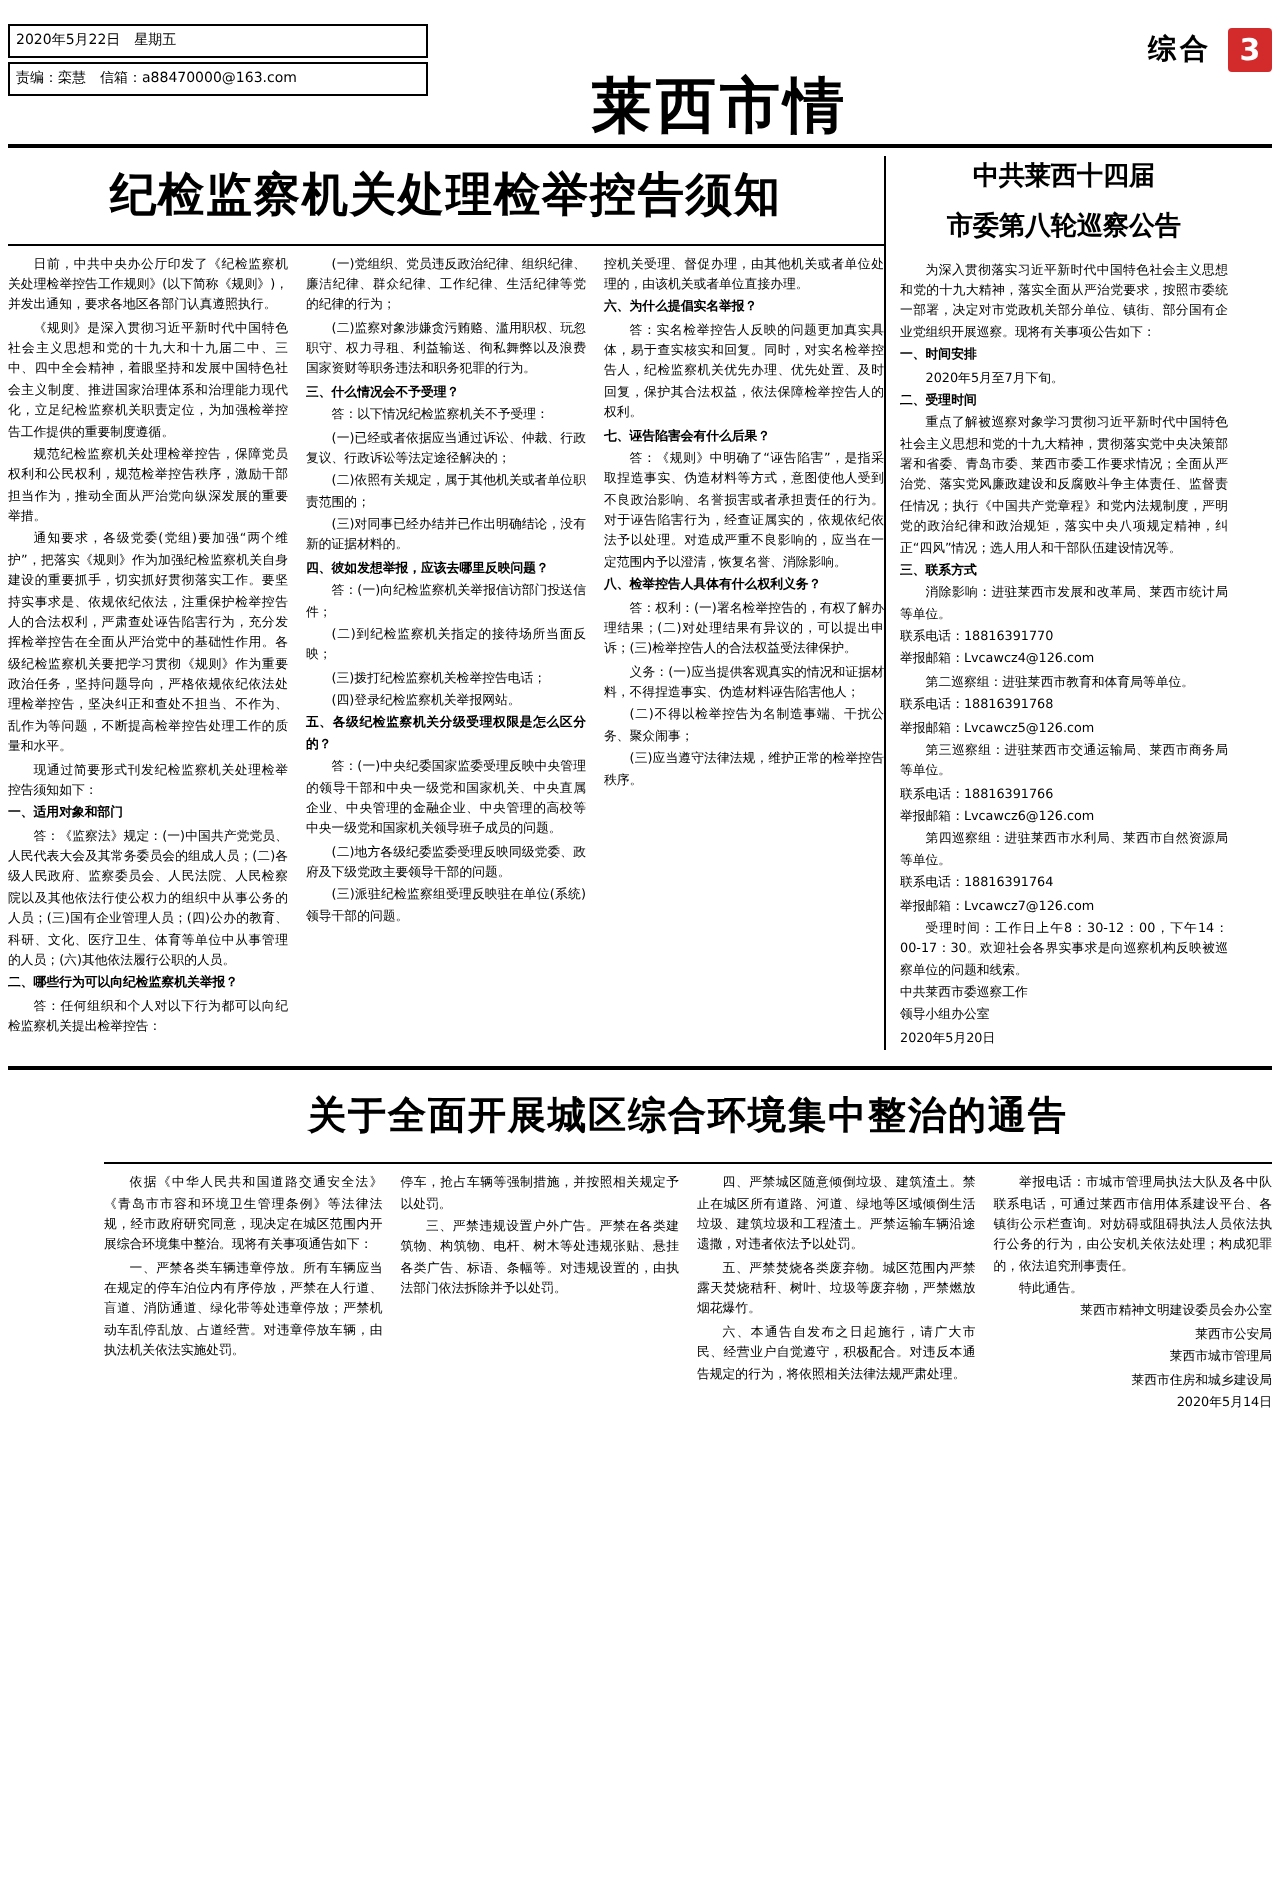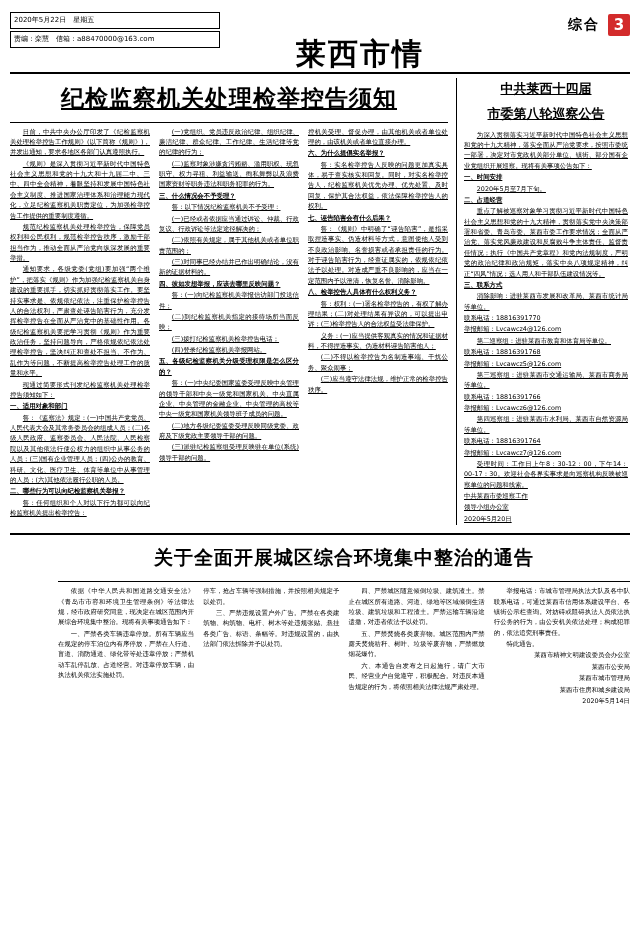--- a/index.html
+++ b/index.html
@@ -4,37 +4,37 @@
 <style>
   * { box-sizing: border-box; }
   html, body { margin:0; padding:0; }
   body {
     width: 640px; height: 945px;
     background: #ffffff;
     font-family: "DejaVu Sans", "Liberation Sans", sans-serif;
     color: #000;
     overflow: hidden;
   }
-  .page { width:640px; height:945px; position:relative; padding: 6px 10px; }
+  .page { width:640px; height:945px; position:relative; padding: 6px 4px; }
 
   
   .masthead { display:flex; align-items:flex-start; border-bottom:2px solid #000; padding-bottom:3px; }
   .mh-left { width:210px; font-size:7px; line-height:1.6; padding-top:6px; }
   .mh-left .row { border:1px solid #000; padding:2px 3px; margin-bottom:2px; }
   .mh-center { flex:1; text-align:center;margin-top:31px; }
   .mh-title { font-family:"DejaVu Serif","Liberation Serif",serif; font-weight:bold; font-size:30px; letter-spacing:2px; line-height:1; padding-top:2px; }
   .mh-right { width:130px; display:flex; align-items:center; justify-content:flex-end; gap:8px; padding-top:8px; }
   .mh-right .sec { font-family:"DejaVu Serif","Liberation Serif",serif; font-weight:bold; font-size:14px; letter-spacing:2px; }
   .pagenum { width:22px; height:22px; background:#d32b2b; color:#fff; font-weight:bold; font-size:15px;
              display:flex; align-items:center; justify-content:center; border-radius:2px; }
 
   .rule-thin { border-top:1px solid #000; margin:2px 0 4px; }
 
   
-  .body-area { display:flex; gap:8px; margin-top:4px;text-decoration:underline; }
+  .body-area { display:flex; gap:0; margin-top:4px; }
   .left-block { width:438px; }
   .right-block { width:172px; border-left:1px solid #000; padding-left:7px; }
 
   .headline {
     font-family:"DejaVu Serif","Liberation Serif",serif;
     font-weight:bold; font-size:23px; text-align:center; letter-spacing:1px;
     padding:6px 0 8px; line-height:1.2;
   }
   .headline-r {
     font-family:"DejaVu Serif","Liberation Serif",serif;
@@ -135,21 +135,21 @@
       </div>
     </div>
 
     <div class="right-block">
       <div class="headline-r">中共莱西十四届</div>
       <div class="headline-r" style="padding-top:0">市委第八轮巡察公告</div>
       <div class="rcol">
         <p>为深入贯彻落实习近平新时代中国特色社会主义思想和党的十九大精神，落实全面从严治党要求，按照市委统一部署，决定对市党政机关部分单位、镇街、部分国有企业党组织开展巡察。现将有关事项公告如下：</p>
         <p class="b">一、时间安排</p>
         <p>2020年5月至7月下旬。</p>
-        <p class="b">二、占道经营</p>
+        <p class="b">二、受理时间</p>
         <p>重点了解被巡察对象学习贯彻习近平新时代中国特色社会主义思想和党的十九大精神，贯彻落实党中央决策部署和省委、青岛市委、莱西市委工作要求情况；全面从严治党、落实党风廉政建设和反腐败斗争主体责任、监督责任情况；执行《中国共产党章程》和党内法规制度，严明党的政治纪律和政治规矩，落实中央八项规定精神，纠正“四风”情况；选人用人和干部队伍建设情况等。</p>
         <p class="b">三、联系方式</p>
         <p>消除影响：进驻莱西市发展和改革局、莱西市统计局等单位。</p>
         <p class="nind">联系电话：18816391770</p>
         <p class="nind">举报邮箱：Lvcawcz4@126.com</p>
         <p>第二巡察组：进驻莱西市教育和体育局等单位。</p>
         <p class="nind">联系电话：18816391768</p>
         <p class="nind">举报邮箱：Lvcawcz5@126.com</p>
         <p>第三巡察组：进驻莱西市交通运输局、莱西市商务局等单位。</p>
         <p class="nind">联系电话：18816391766</p>

